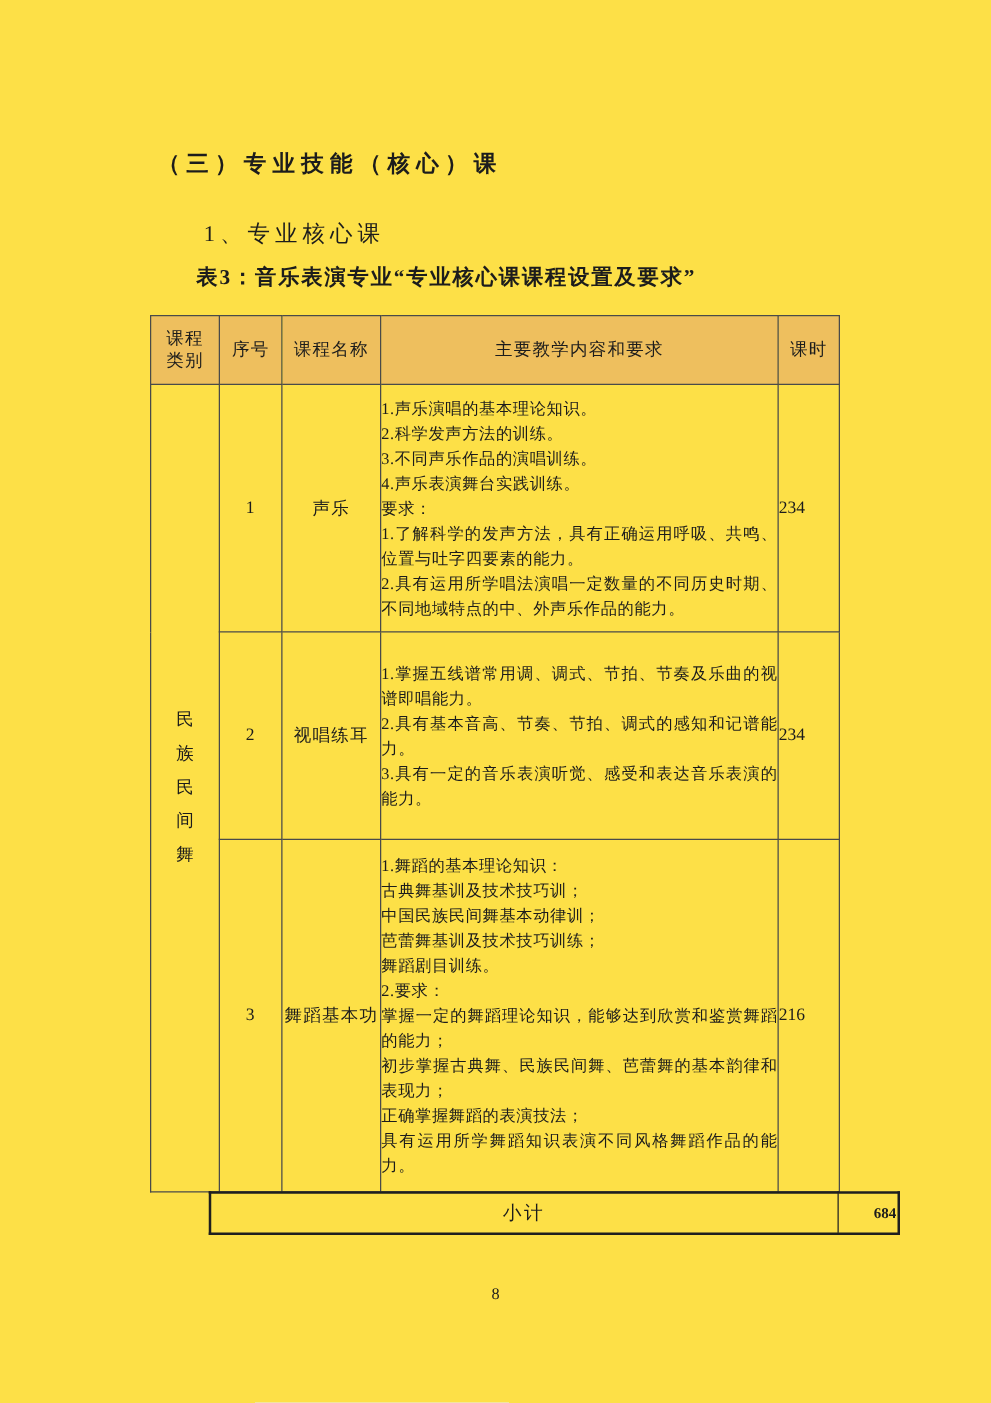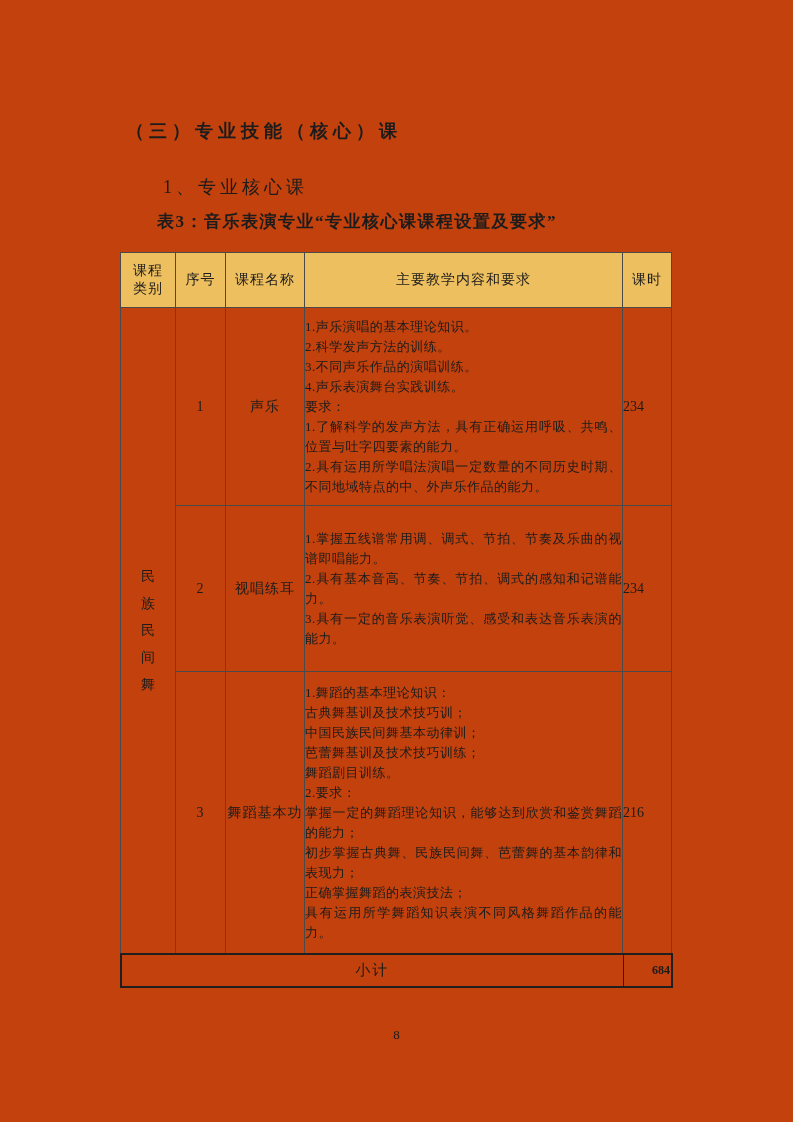--- a/index.html
+++ b/index.html
@@ -1,38 +1,38 @@
 <!DOCTYPE html>
 <html><head>
 <meta charset="utf-8">
 <style>
   html,body{margin:0;padding:0;background:#e9e9e9;}
   .page{
-    position:relative;width:793px;height:1122px;margin:0 auto;background:#c2410c;
+    position:relative;width:793px;height:1122px;margin:0 auto;background:#fde047;
     font-family:"Liberation Serif","DejaVu Serif",serif;color:#1c1c1c;overflow:hidden;
   }
   .h1{position:absolute;left:126px;top:119px;font-size:18px;font-weight:bold;letter-spacing:5px;white-space:nowrap;}
   .h2{position:absolute;left:163px;top:175px;font-size:18px;font-weight:normal;letter-spacing:4px;white-space:nowrap;}
   .caption{position:absolute;left:157px;top:210px;font-size:17px;font-weight:bold;letter-spacing:1.5px;white-space:nowrap;}
   .tablewrap{position:absolute;left:120px;top:252px;width:556px;}
   table{border-collapse:collapse;table-layout:fixed;width:551px;}
   .main-table th,.main-table td{border:1px solid #4a4a4a;padding:0;overflow:hidden;}
   .main-table thead tr{height:55px;}
   .main-table thead th{background:#EEBF5E;font-weight:normal;font-size:14px;letter-spacing:1px;
     text-align:center;vertical-align:middle;word-break:break-all;padding:2px 9px;}
   .row-1{height:198px;}
   .row-2{height:166px;}
   .row-3{height:282px;}
   .cat-cell{vertical-align:middle;}
   .cat-text{width:1em;margin:0 auto;font-size:14px;line-height:27px;word-break:break-all;text-align:center;}
   .num-cell,.name-cell{font-size:14px;text-align:center;vertical-align:middle;letter-spacing:1px;}
   .content-cell{font-size:13px;line-height:20px;padding:3px 5px 3px 7px;vertical-align:middle;
     white-space:pre-line;text-align:justify;letter-spacing:0.5px;word-break:break-all;margin-top:20px;}
   .hours-cell{font-size:14px;vertical-align:middle;}
-  .subtotal-table{margin-top:-1px;height:35px;}
+  .subtotal-table{margin-top:-1px;height:35px;margin-left:47px;}
   .subtotal-table td{border:1px solid #222222;vertical-align:middle;}
   .subtotal-table{border:2px solid #1f1f1f;}
   .subtotal-label{text-align:center;font-size:15px;letter-spacing:2px;}
   .subtotal-hours{text-align:right;font-size:12px;font-weight:bold;}
   .page-num{position:absolute;top:1027px;left:0;width:100%;text-align:center;font-size:13px;}
 </style>
 </head>
 <body>
 
 <div class="page">

